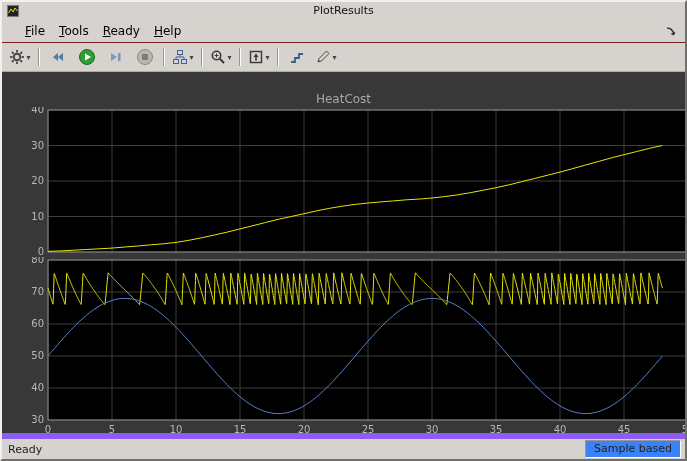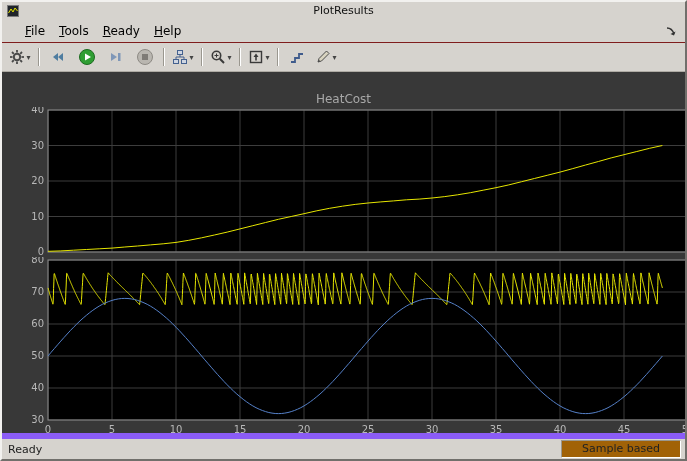--- a/index.html
+++ b/index.html
@@ -21,21 +21,21 @@
   .tbtn .dd{font-size:8px;color:#444;margin-left:1px;}
   .sep{width:1px;height:18px;background:#9a978f;border-right:1px solid #fff;margin:0 3px;flex:0 0 auto;}
   .scope{flex:1 1 auto;background:#383838;padding:20px;display:flex;flex-direction:column;overflow:hidden;}
   .plot-title{height:15px;line-height:15px;text-align:center;font-size:12px;color:#a8a8a8;flex:0 0 auto;}
   svg.plot{display:block;flex:0 0 auto;}
   .tick{font:10px "DejaVu Sans",sans-serif;fill:#b8b8b8;}
   .statusbar{height:20px;display:flex;align-items:center;font-size:11px;color:#222;
     padding:0 4px;border-top:6px solid #8b5cf6;flex:0 0 auto;background:#d6d3ce;}
   .status-left{flex:1 1 auto;padding-left:2px;}
   .status-box{border:1px solid;border-color:#9a978f #ffffff #ffffff #9a978f;
-    padding:1px 20px;margin-left:4px;height:14px;line-height:14px;background:#a16207;white-space:nowrap;}
+    padding:1px 8px;margin-left:4px;height:14px;line-height:14px;background:#3b82f6;white-space:nowrap;}
 </style>
 </head>
 <body>
 
 <div class="window">
 
   <div class="titlebar">
     <svg class="win-icon" viewBox="0 0 12 12">
       <rect x="0.5" y="0.5" width="11" height="11" fill="#20242a" stroke="#7a7a7a"></rect>
       <polyline points="1.5,8 4,4 6,7 8,3 10.5,6" fill="none" stroke="#e6e600" stroke-width="1"></polyline>

